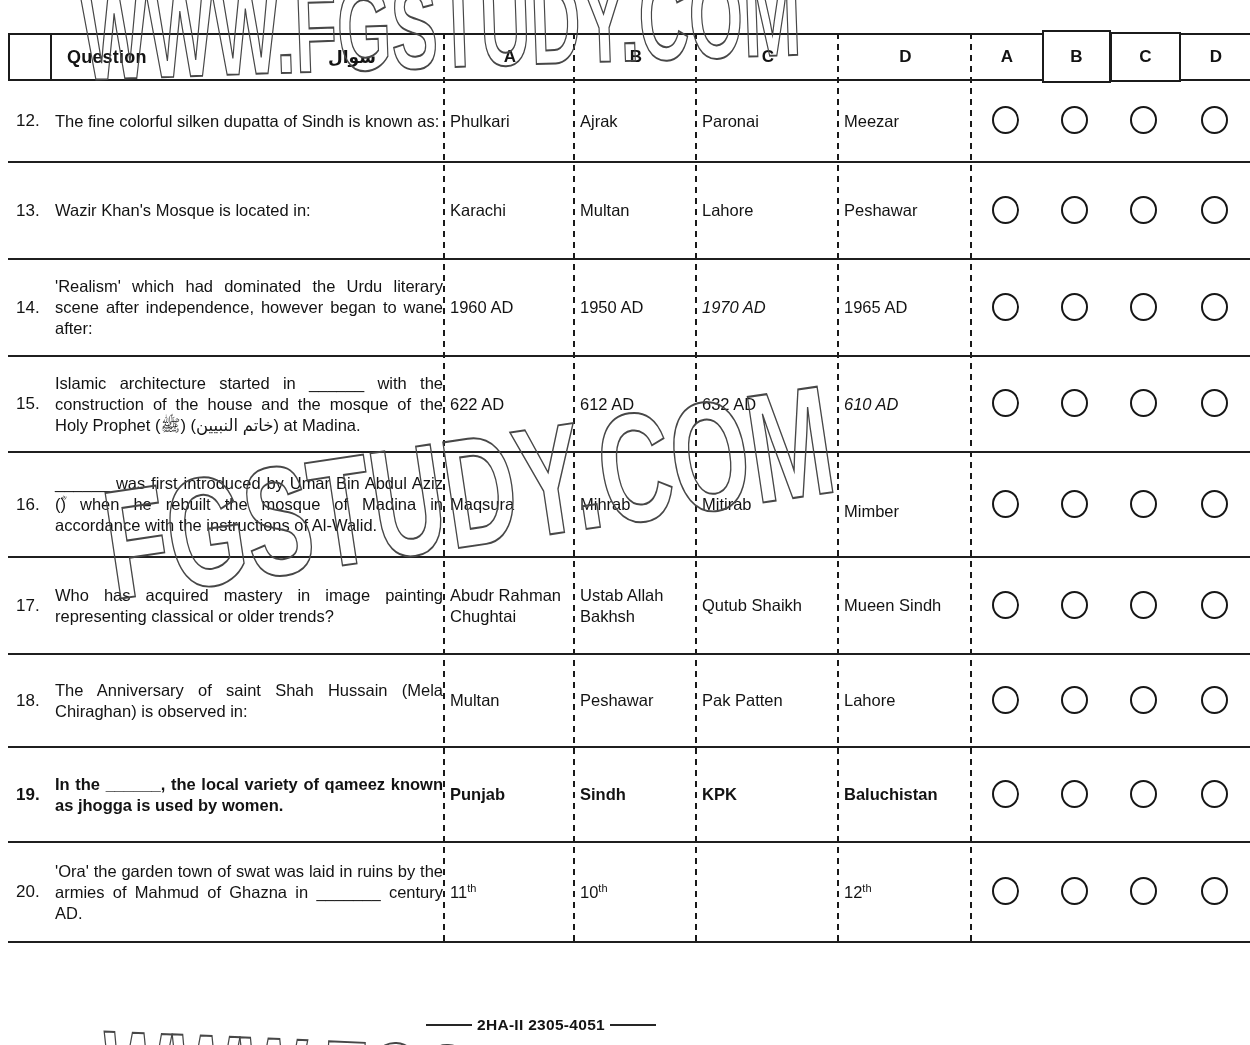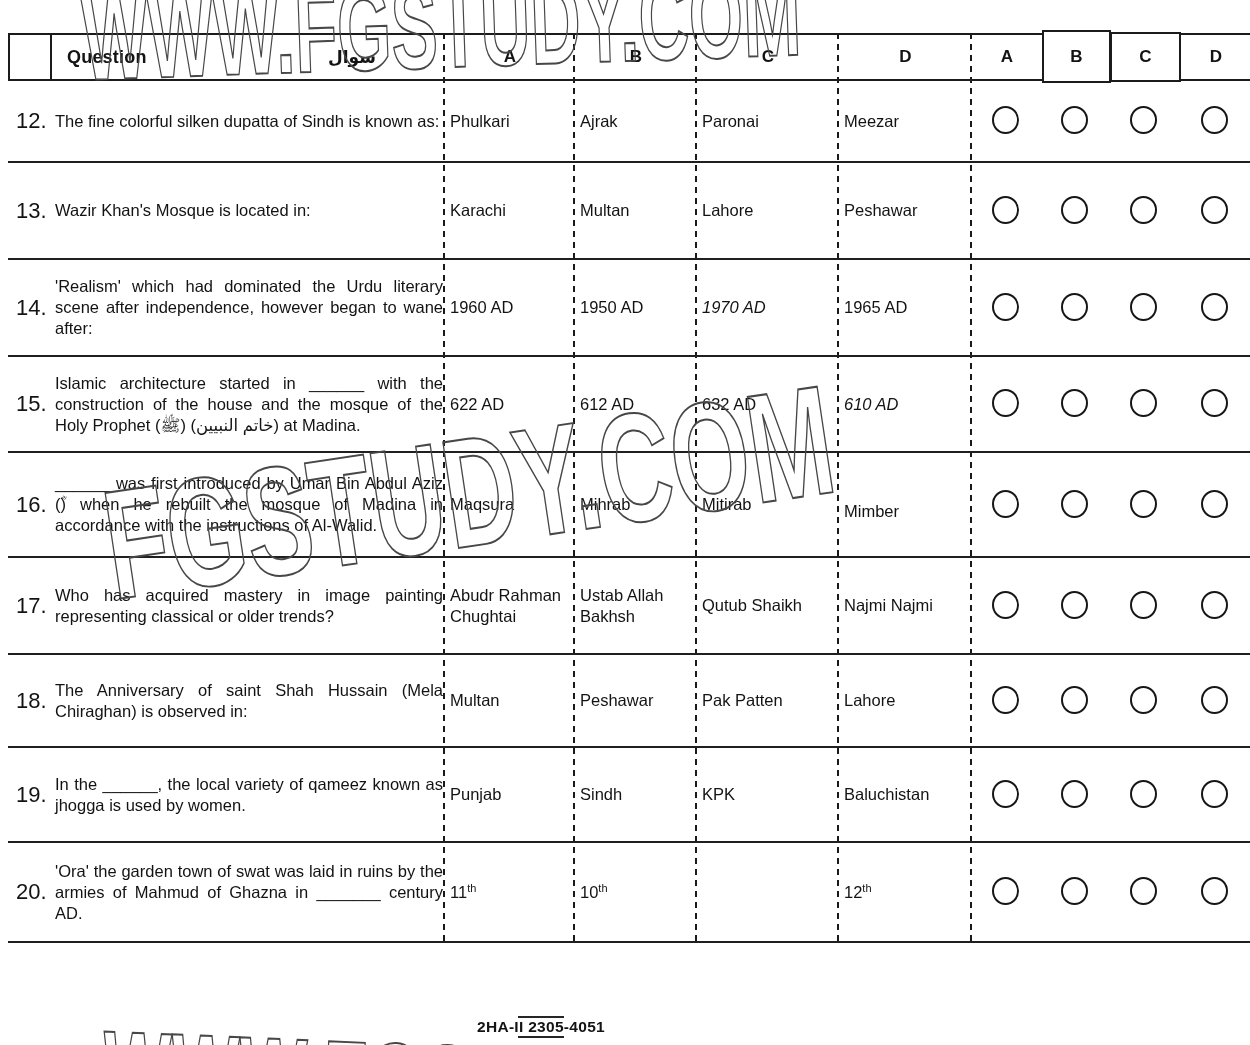--- a/index.html
+++ b/index.html
@@ -35,32 +35,32 @@
   .hdr-bub.b{left:1032px;width:69px;top:-5px;bottom:-4px;border:2px solid #1b1b1b;background:#fff;}
   .hdr-bub.c{left:1100px;width:71px;top:-3px;bottom:-3px;border:2px solid #1b1b1b;background:#fff;}
   .hdr-bub.d{left:1170px;width:72px;top:0;bottom:0;}
   .vline{
     position:absolute;top:33px;height:910px;width:2px;z-index:1;
     background:repeating-linear-gradient(180deg,#191919 0 6px,transparent 6px 11px);
   }
   
   .rows{position:absolute;left:8px;top:0;width:1242px;z-index:2;}
   .row{position:absolute;left:0;width:1242px;box-sizing:border-box;border-bottom:2px solid #1f1f1f;}
-  .qnum{position:absolute;left:8px;top:0;bottom:0;width:34px;display:flex;align-items:center;font-size:22px;}
+  .qnum{position:absolute;left:8px;top:0;bottom:0;width:34px;display:flex;align-items:center;font-size:17px;}
   .qtext{position:absolute;left:47px;top:0;bottom:0;width:388px;display:flex;align-items:center;}
   .qtext>span{display:block;width:100%;text-align:justify;font-size:16.5px;line-height:21px;}
   .opt{position:absolute;top:0;bottom:0;display:flex;align-items:center;}
   .opt>span{display:block;font-size:16.5px;line-height:21px;}
   .opt sup{font-size:11px;line-height:0;}
   .bubble{
     position:absolute;width:27px;height:28px;border:2px solid #161616;border-radius:50%;
     background:transparent;box-sizing:border-box;top:50%;margin-top:-15px;cursor:pointer;
   }
   
-  .footer{position:absolute;left:0;top:1016px;width:1082px;display:flex;align-items:center;justify-content:center;z-index:4;flex-direction:column;}
+  .footer{position:absolute;left:0;top:1016px;width:1082px;display:flex;align-items:center;justify-content:center;z-index:4;}
   .dash-line{width:46px;border-top:2.5px solid #262626;margin:0 5px;}
   .footer-code{font-weight:700;font-size:15.5px;letter-spacing:.3px;}
 </style>
 </head>
 <body>
 
 <div class="page">
 
   <div class="wm wm-top">WWW.FGSTUDY.COM</div>
   <div class="wm wm-mid">FGSTUDY.COM</div>
@@ -205,21 +205,21 @@
     <div class="opt" style="left:442px;width:118px;">
           <span><span class="t">Abudr Rahman Chughtai</span><sup></sup></span>
         </div>
     <div class="opt" style="left:572px;width:110px;">
           <span><span class="t">Ustab Allah Bakhsh</span><sup></sup></span>
         </div>
     <div class="opt" style="left:694px;width:130px;">
           <span><span class="t">Qutub Shaikh</span><sup></sup></span>
         </div>
     <div class="opt" style="left:836px;width:121px;">
-          <span><span class="t">Najmi Najmi</span><sup></sup></span>
+          <span><span class="t">Mueen Sindh</span><sup></sup></span>
         </div>
     <div class="bubble" style="left:984px;"></div>
     <div class="bubble" style="left:1053px;"></div>
     <div class="bubble" style="left:1122px;"></div>
     <div class="bubble" style="left:1193px;"></div>
   </div>
       <div class="row" style="top: 655px; height: 93px;">
     <div class="qnum">18.</div>
     <div class="qtext">
           <span>The Anniversary of saint Shah Hussain (Mela Chiraghan) is observed in:</span>
@@ -234,21 +234,21 @@
           <span><span class="t">Pak Patten</span><sup></sup></span>
         </div>
     <div class="opt" style="left:836px;width:121px;">
           <span><span class="t">Lahore</span><sup></sup></span>
         </div>
     <div class="bubble" style="left:984px;"></div>
     <div class="bubble" style="left:1053px;"></div>
     <div class="bubble" style="left:1122px;"></div>
     <div class="bubble" style="left:1193px;"></div>
   </div>
-      <div class="row" style="top: 748px; height: 95px;">
+      <div class="row" style="top: 748px; height: 95px; font-weight: bold;">
     <div class="qnum">19.</div>
     <div class="qtext">
           <span>In the ______, the local variety of qameez known as jhogga is used by women.</span>
         </div>
     <div class="opt" style="left:442px;width:118px;">
           <span><span class="t">Punjab</span><sup></sup></span>
         </div>
     <div class="opt" style="left:572px;width:110px;">
           <span><span class="t">Sindh</span><sup></sup></span>
         </div>

